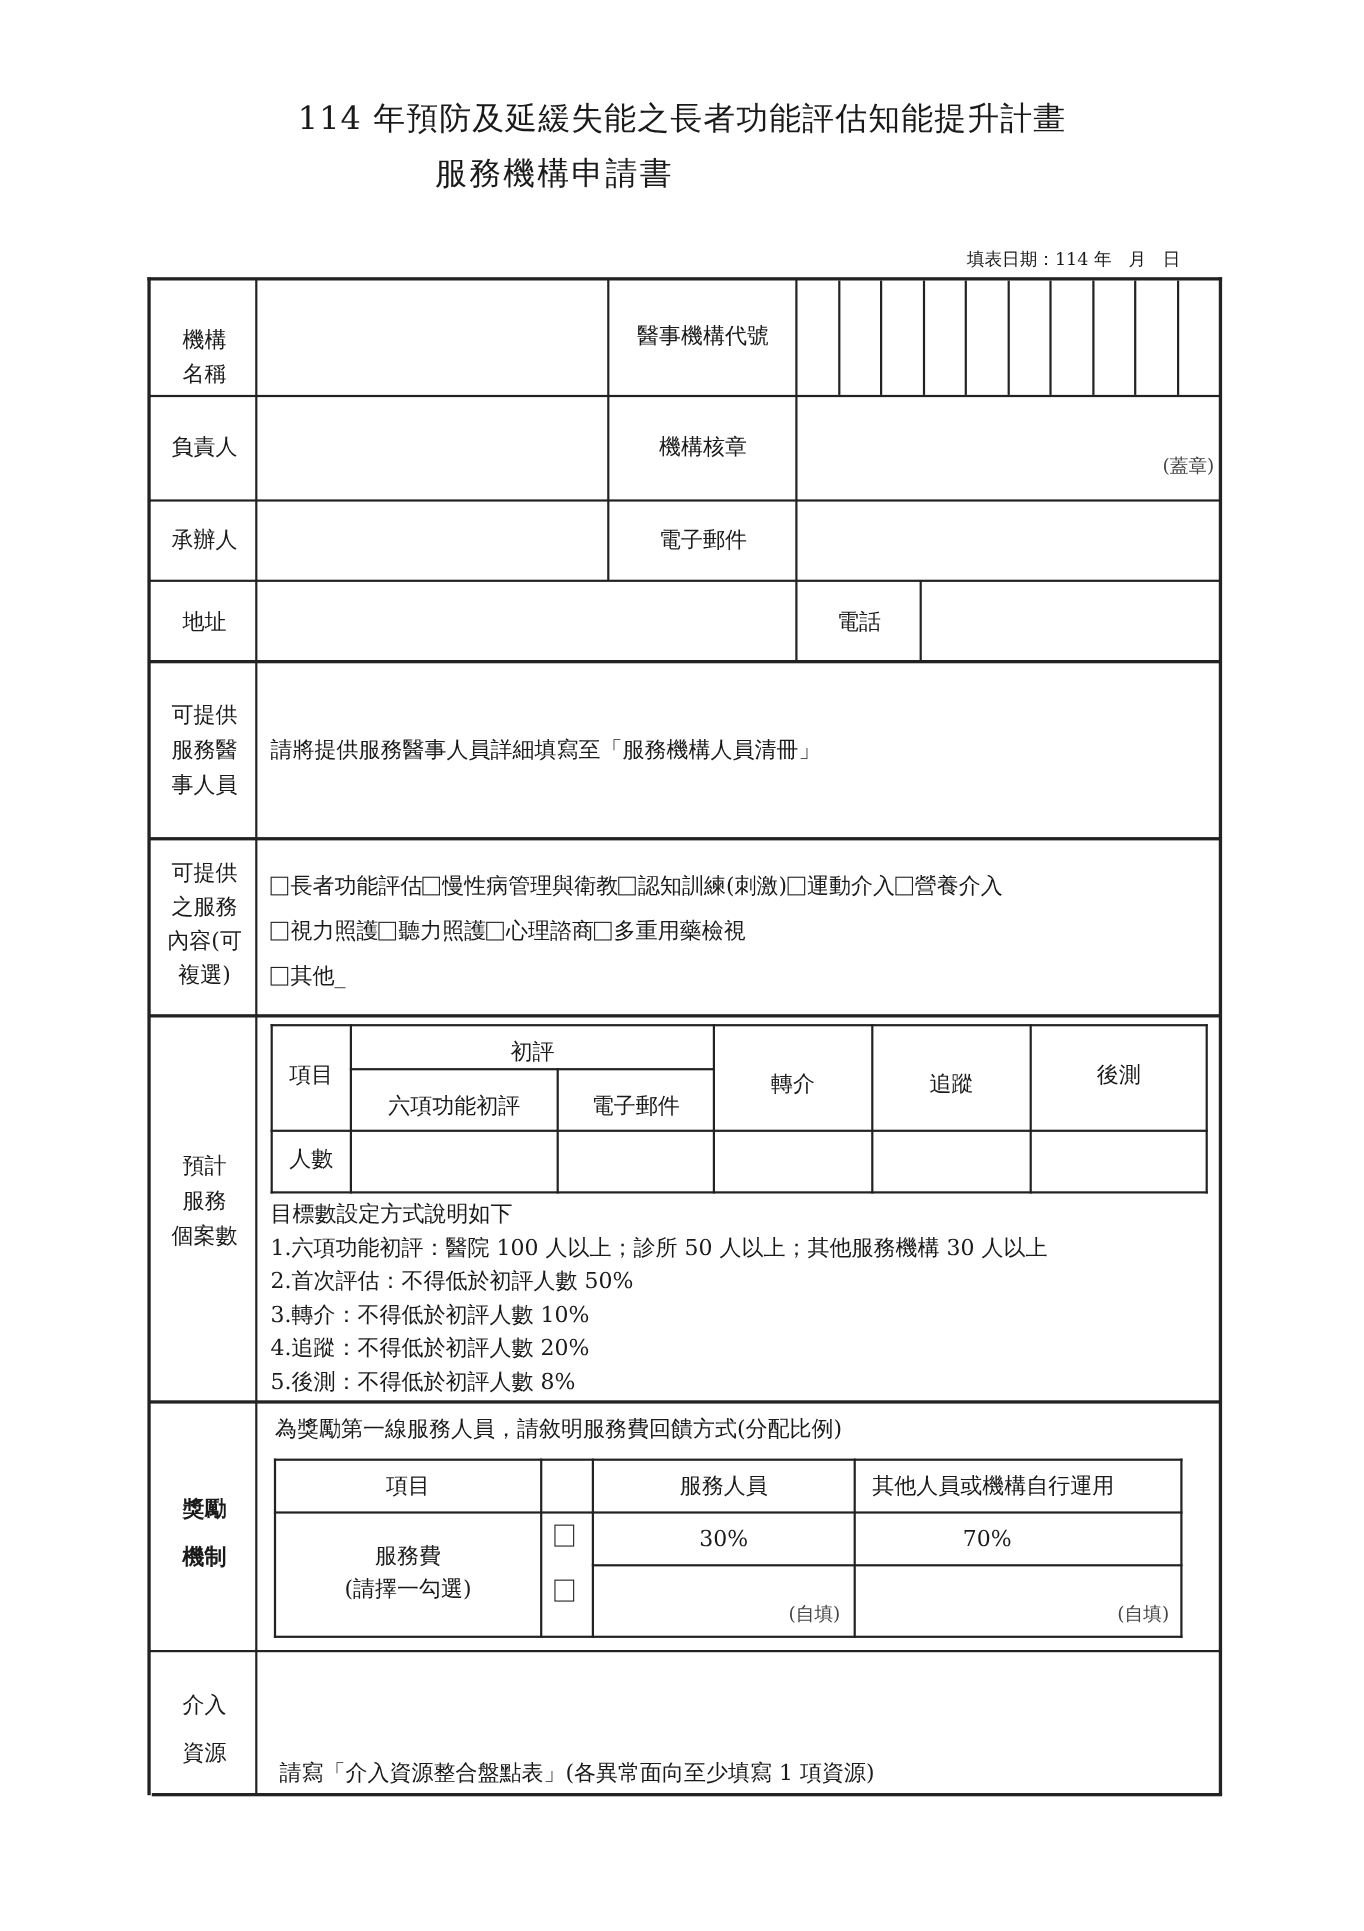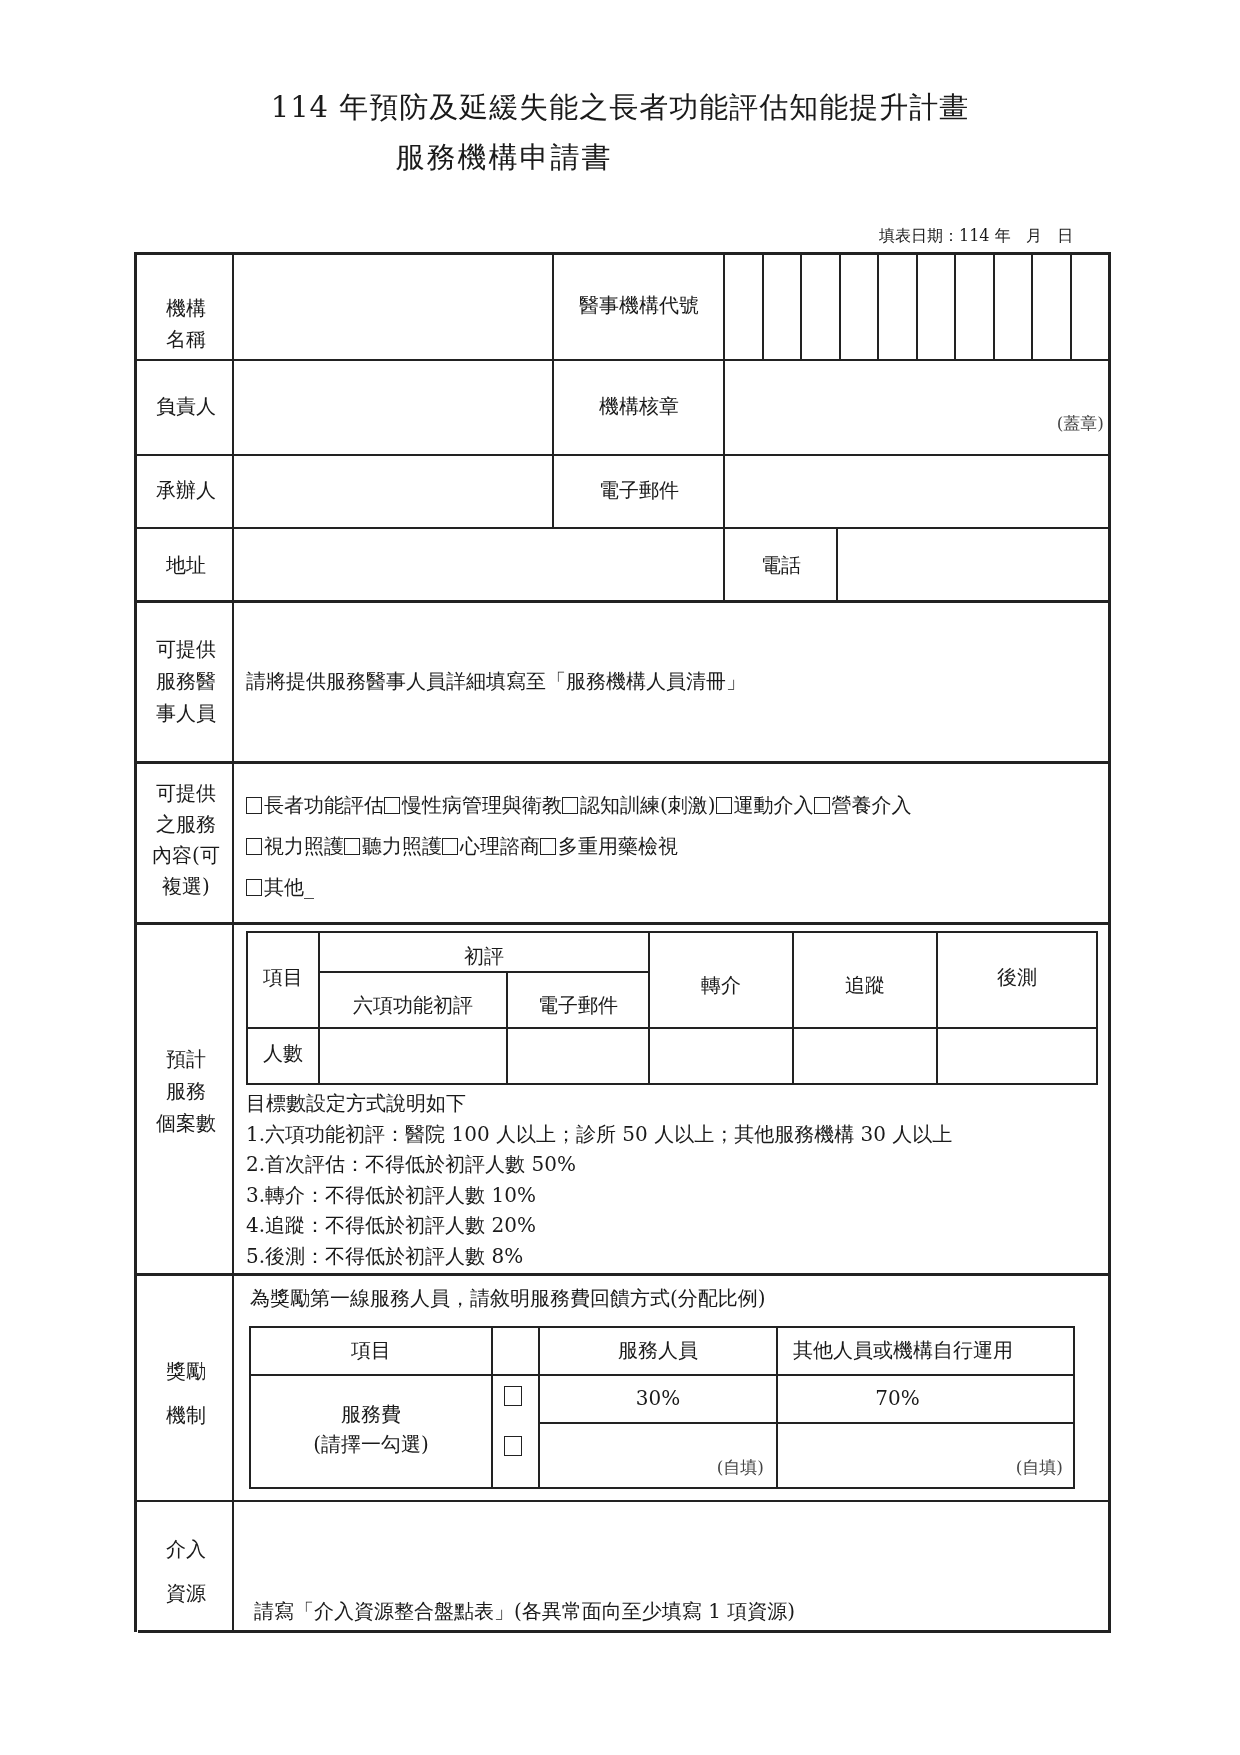--- a/index.html
+++ b/index.html
@@ -138,21 +138,21 @@
 
 <div class="abs" style="left:246px;top:1088px;font-size:20px;line-height:30.5px;">
   <div>目標數設定方式說明如下</div>
   <div>1.六項功能初評：醫院 100 人以上；診所 50 人以上；其他服務機構 30 人以上</div>
   <div>2.首次評估：不得低於初評人數 50%</div>
   <div>3.轉介：不得低於初評人數 10%</div>
   <div>4.追蹤：不得低於初評人數 20%</div>
   <div>5.後測：不得低於初評人數 8%</div>
 </div>
 
-<div class="cell-text center" style="left:140px;top:1349px;width:92px;line-height:2.2;">
+<div class="cell-text center" style="left:140px;top:1349px;width:92px;line-height:2.2;font-weight:bold;">
   <div>獎勵</div>
   <div>機制</div>
 </div>
 <div class="cell-text" style="left:250px;top:1283px;">為獎勵第一線服務人員，請敘明服務費回饋方式(分配比例)</div>
 
 <div>
   <div class="line" style="left:249px;top:1326px;width:826px;height:2px;"></div>
   <div class="line" style="left:249px;top:1374px;width:826px;height:2px;"></div>
   <div class="line" style="left:538px;top:1422px;width:537px;height:2px;"></div>
   <div class="line" style="left:249px;top:1487px;width:826px;height:2px;"></div>

